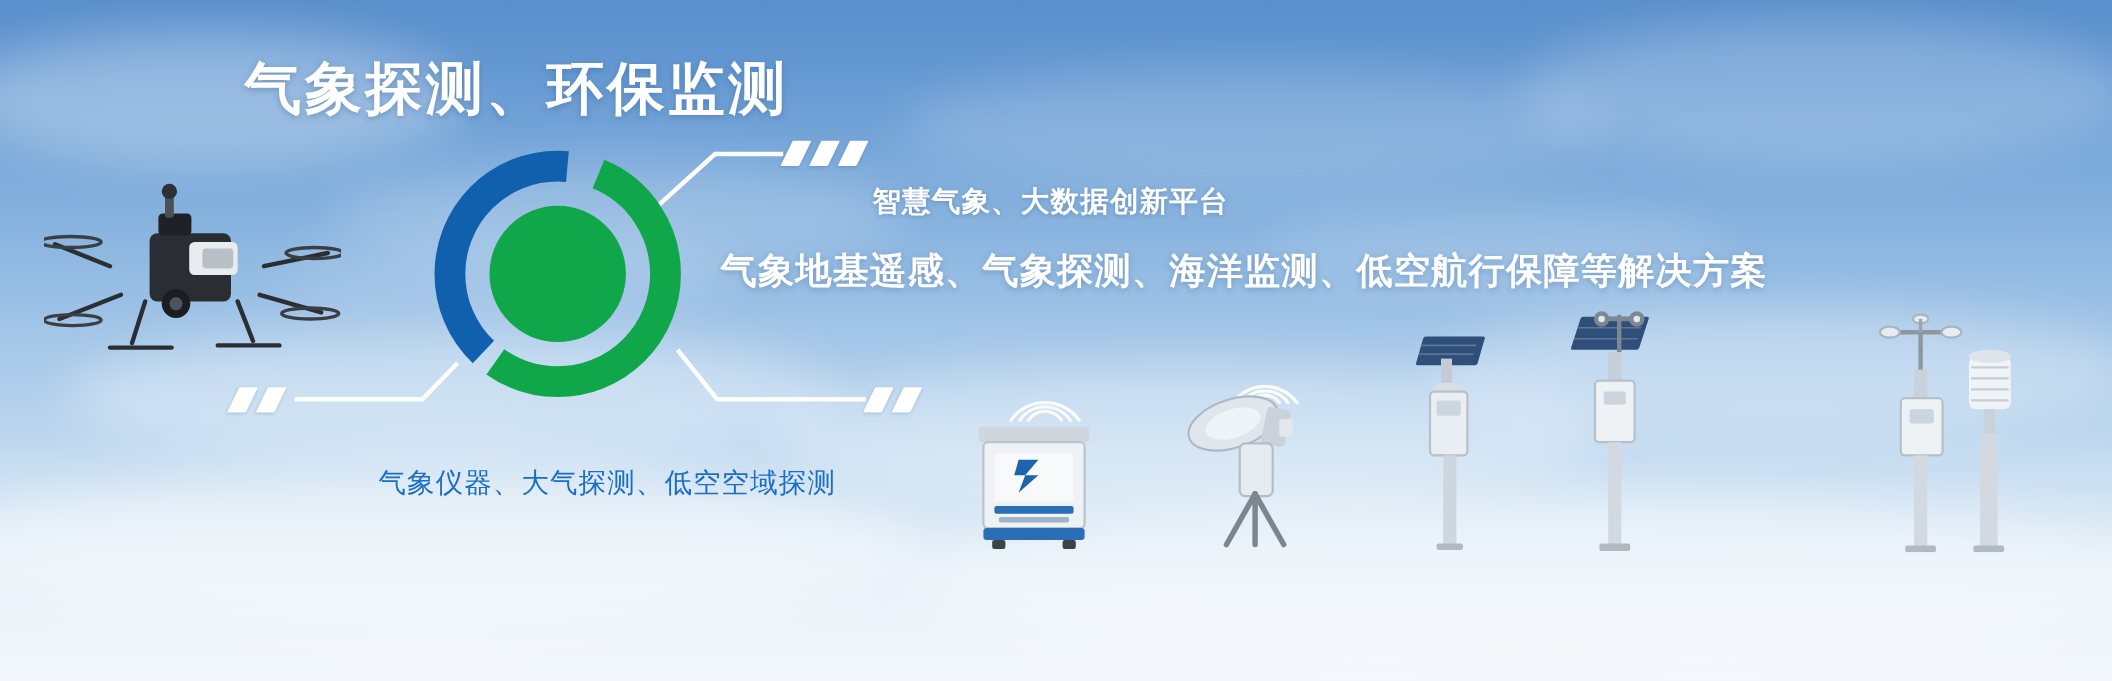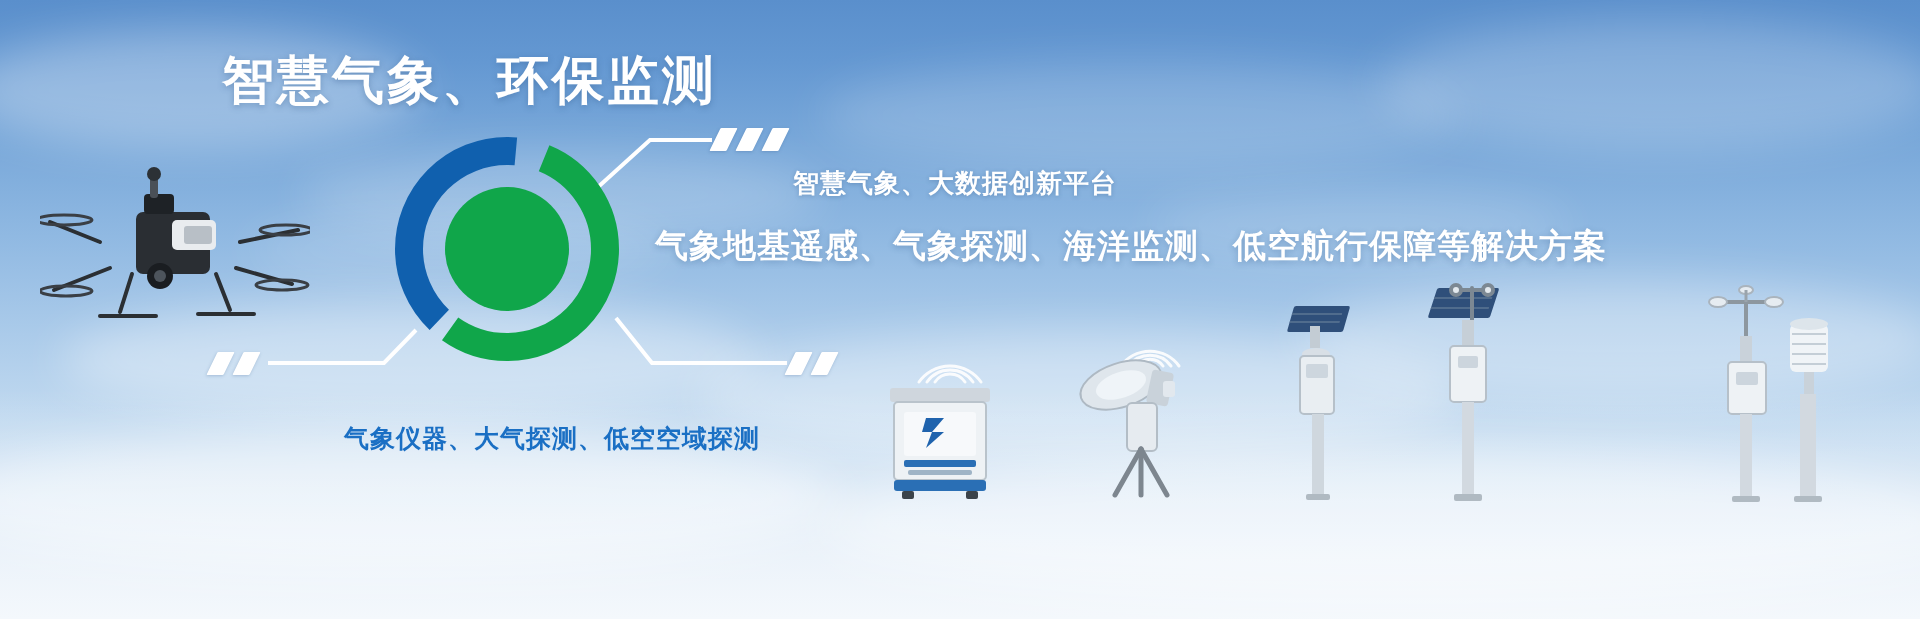--- a/index.html
+++ b/index.html
@@ -66,21 +66,21 @@
     font-size:26px;font-weight:bold;color:#ffffff;letter-spacing:1px;
     text-shadow:0 1px 4px rgba(40,80,130,.35);white-space:nowrap;margin-top:40px;
   }
   #txt-main{
     position:absolute;left:655px;top:224px;
     font-size:33px;font-weight:bold;color:#ffffff;letter-spacing:1px;
     text-shadow:0 2px 6px rgba(40,80,130,.32);white-space:nowrap;
   }
   #txt-bottom{
     position:absolute;left:344px;top:422px;
-    font-size:25px;font-weight:bold;color:#1a6fc4;letter-spacing:1px;
+    font-size:25px;font-weight:normal;color:#1a6fc4;letter-spacing:1px;
     white-space:nowrap;
   }
 
   
   .obj{position:absolute;}
   #drone{left:40px;top:150px;width:270px;height:190px;}
   #lidar{left:880px;top:378px;width:120px;height:122px;}
   #dish{left:1075px;top:355px;width:130px;height:145px;}
   #solar-a{left:1280px;top:300px;width:110px;height:200px;}
   #solar-b{left:1410px;top:280px;width:130px;height:222px;}
@@ -99,21 +99,21 @@
   <div class="cloud cl4"></div>
   <div class="cloud cl10"></div>
   <div class="cloud cl11"></div>
   <div class="cloud cl5"></div>
   <div class="cloud cl6"></div>
   <div class="cloud cl7"></div>
   <div class="cloud cl8"></div>
   <div class="cloud cl9"></div>
   <div class="haze"></div>
 
-  <div id="headline">智慧气象、环保监测</div>
+  <div id="headline">气象探测、环保监测</div>
 
   <svg id="connectors" viewBox="0 0 1920 619">
     <g fill="none" stroke="#ffffff" stroke-width="4" stroke-linejoin="miter" stroke-linecap="butt">
       <polyline points="597,188 650,140 712,140"></polyline>
       <polyline points="416,330 384,363 268,363"></polyline>
       <polyline points="616,318 652,363 787,363"></polyline>
     </g>
   </svg>
 
   <svg id="donut" viewBox="0 0 234 234">

